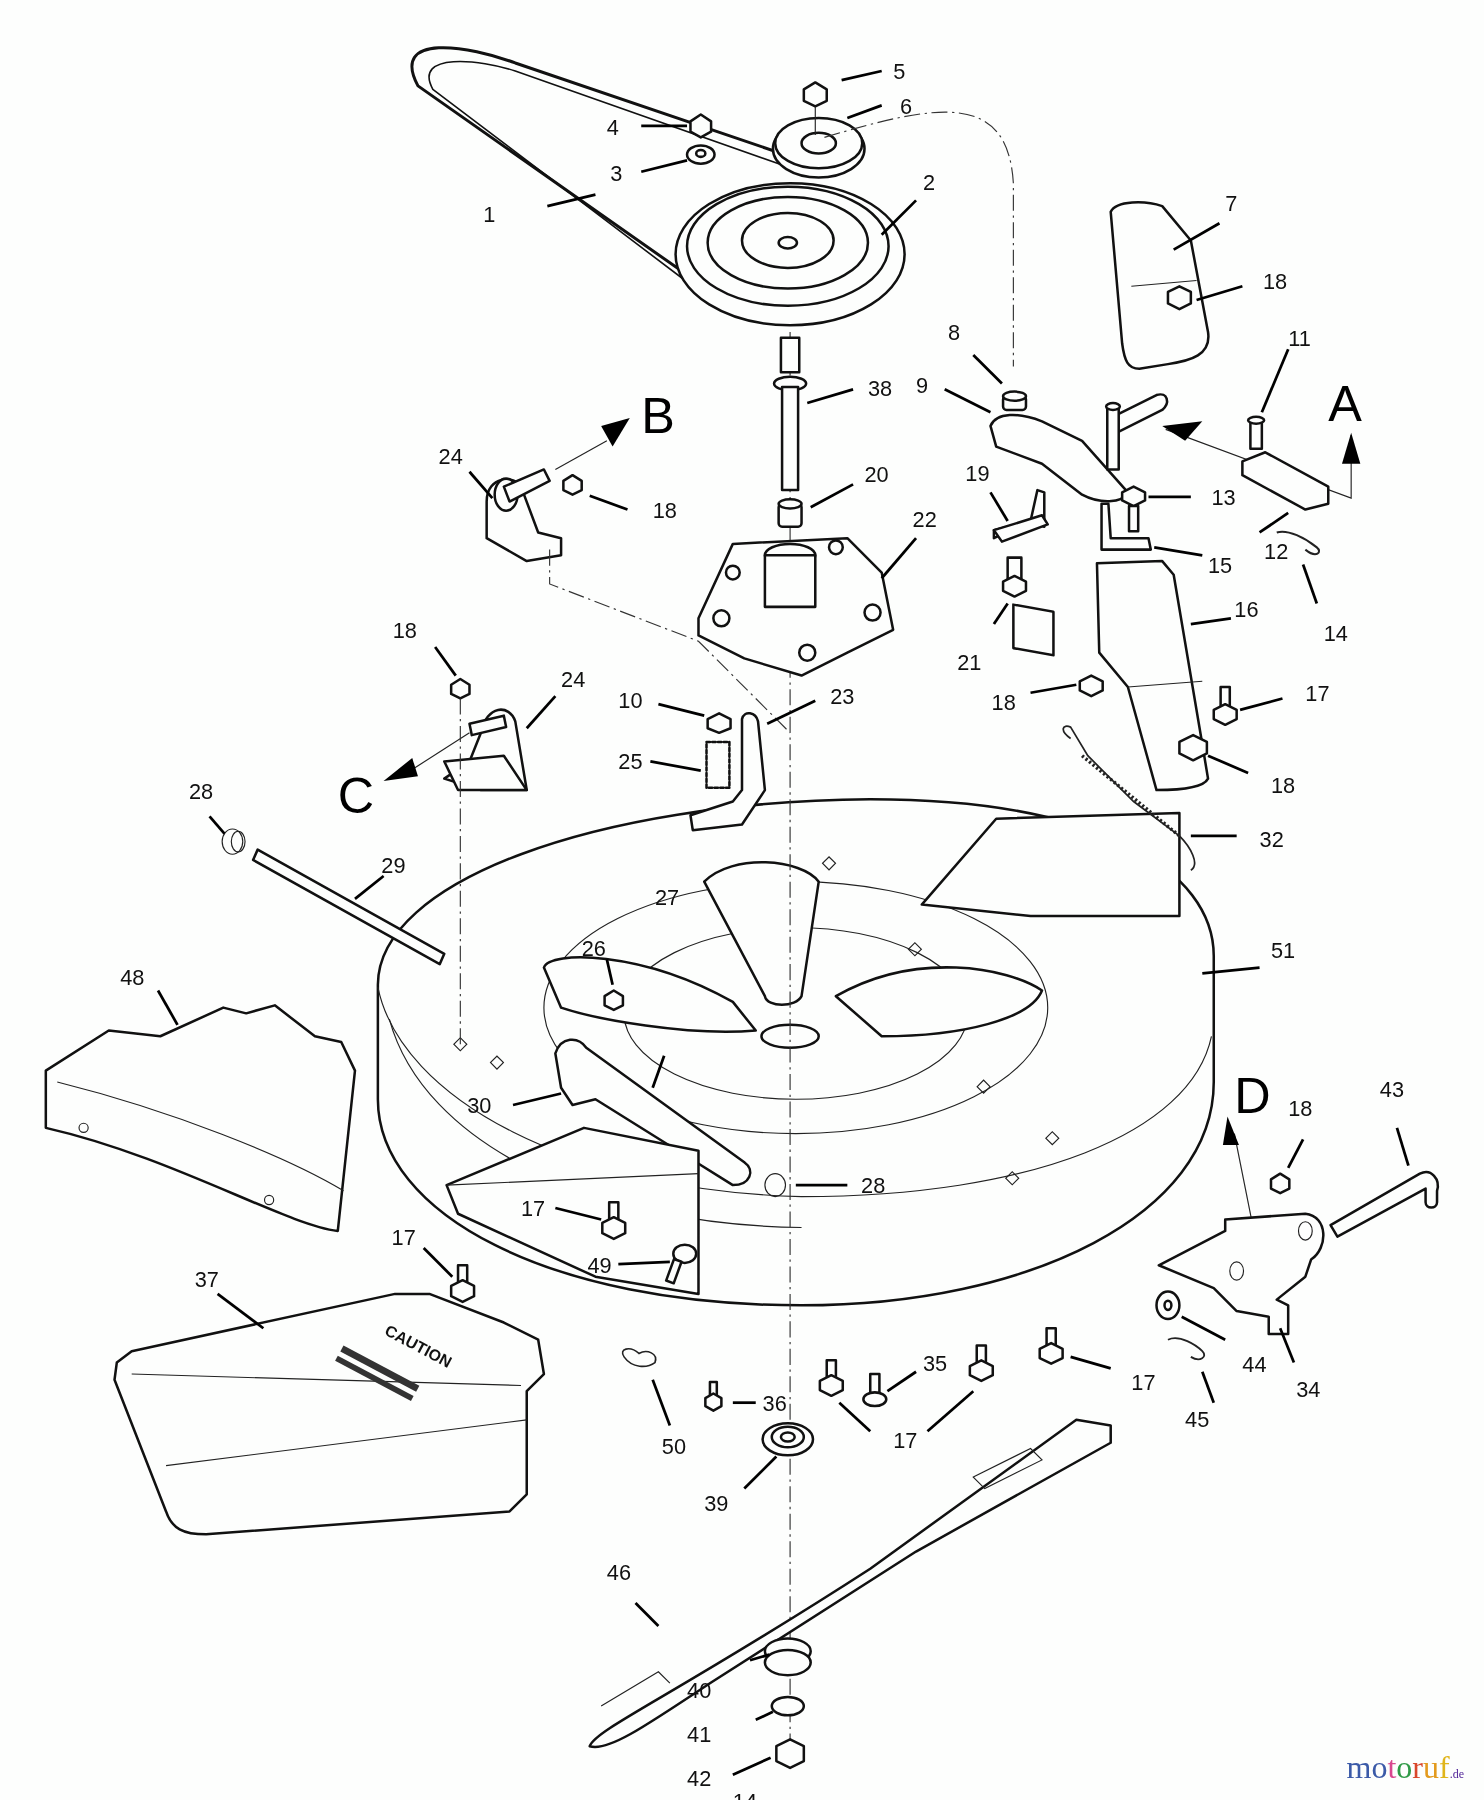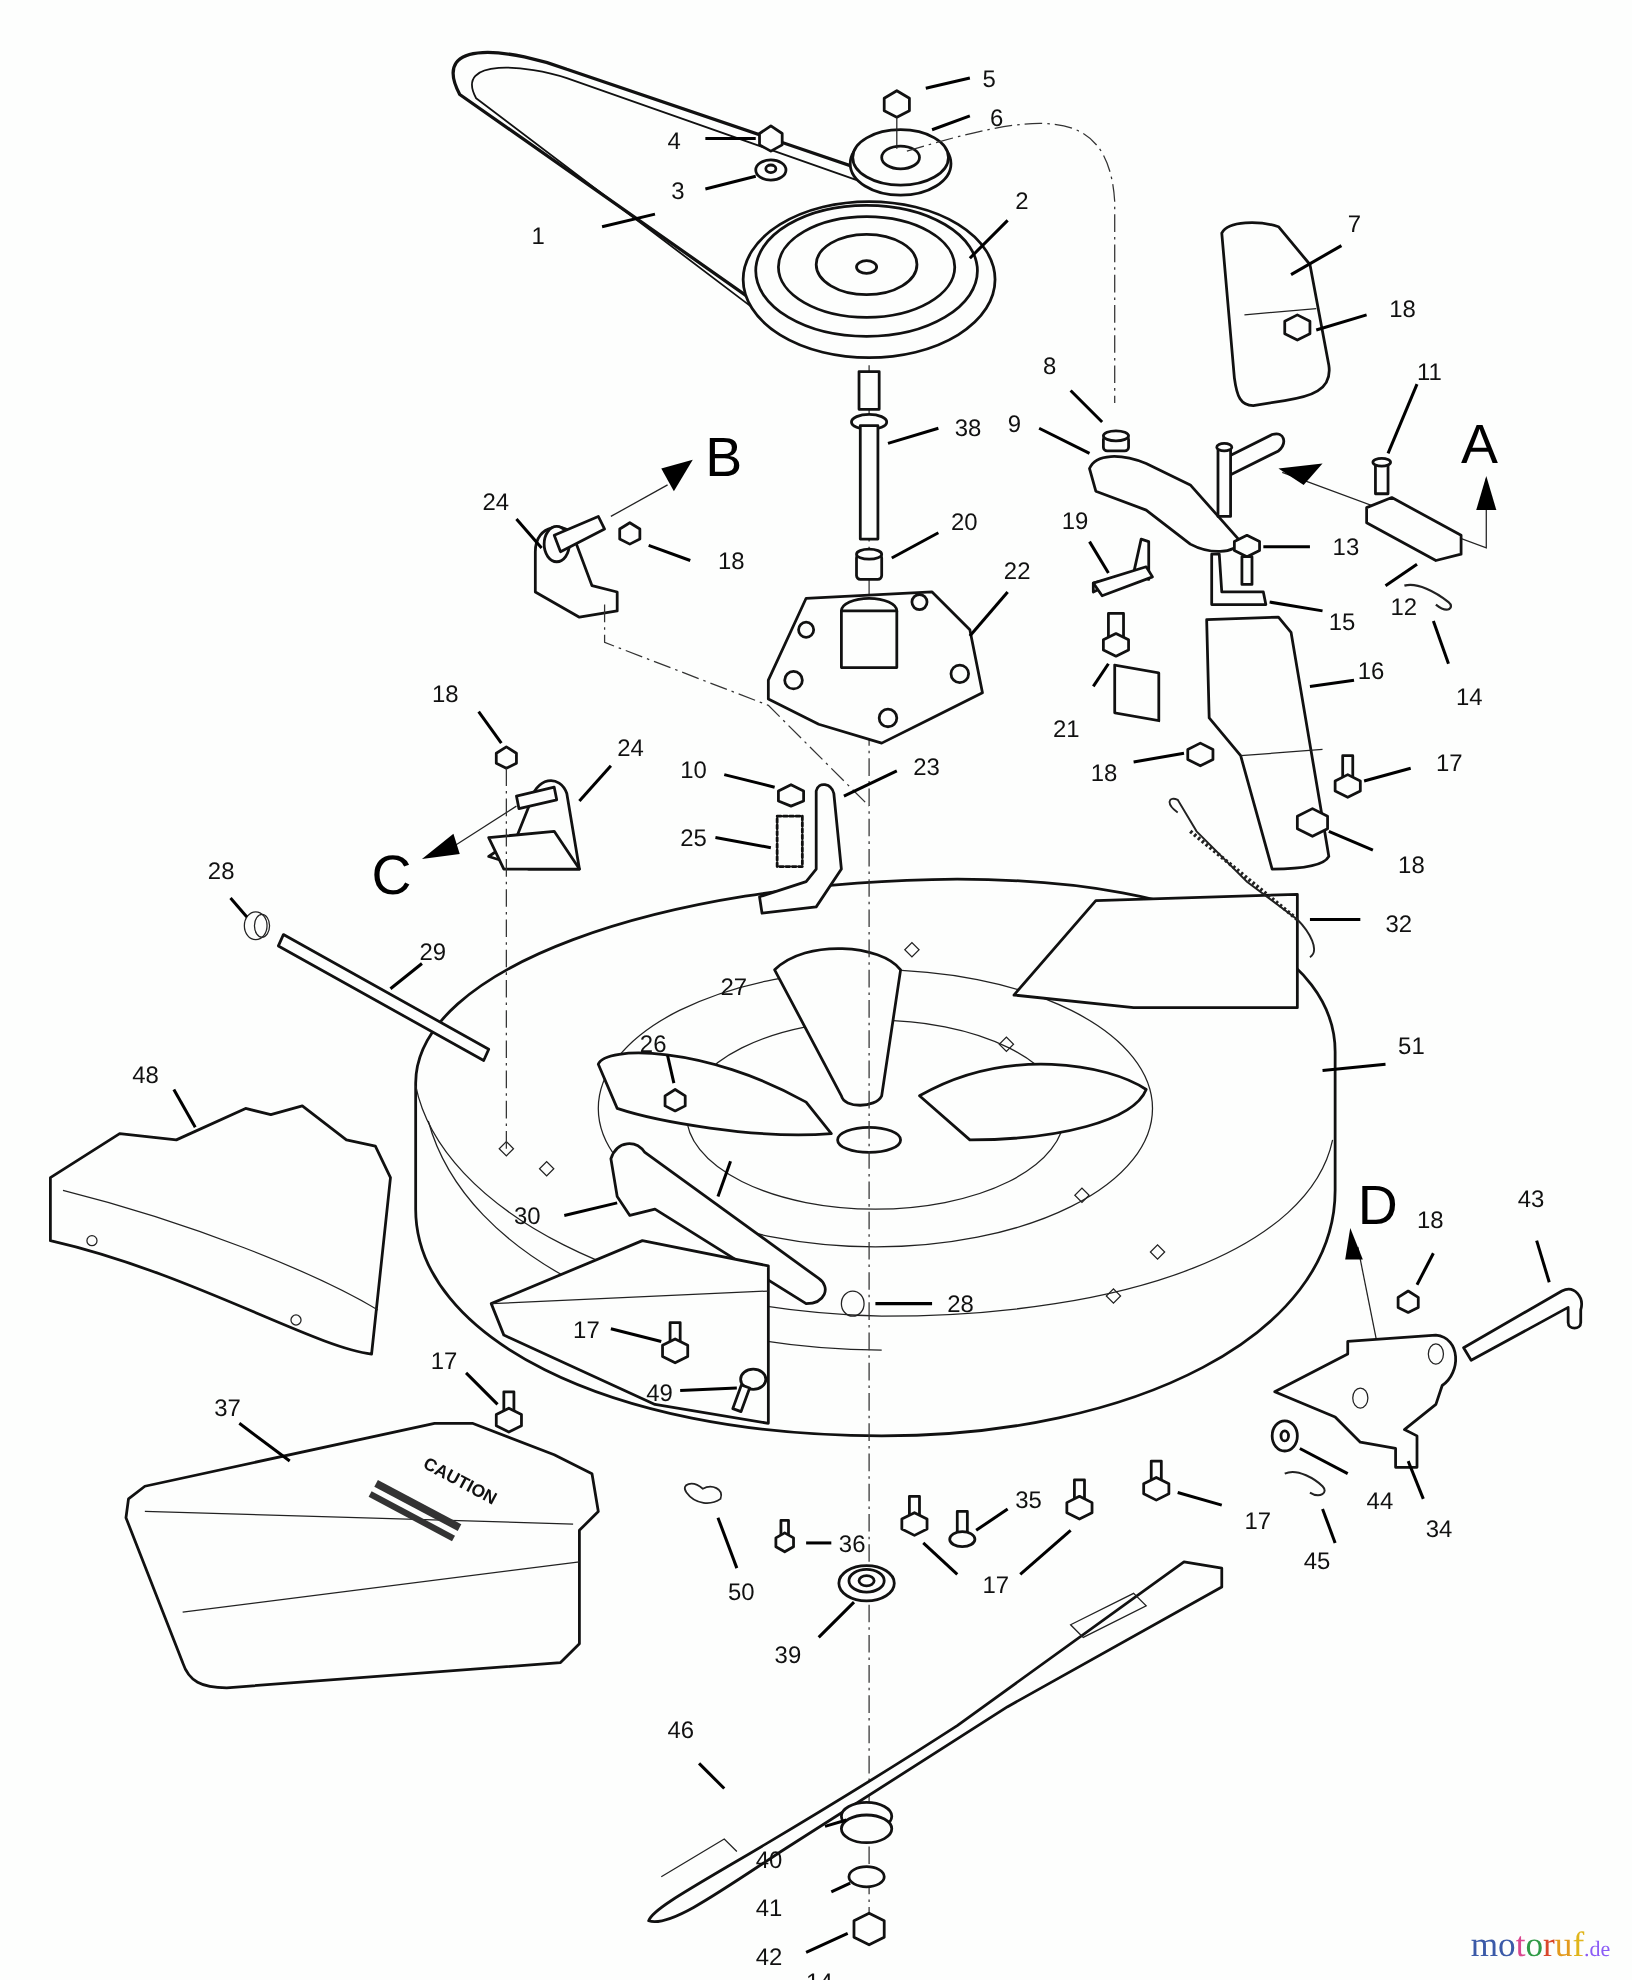--- a/index.html
+++ b/index.html
@@ -6,21 +6,21 @@
   body { width:1484px; height:1800px; overflow:hidden; position:relative; font-family:"Liberation Sans", sans-serif; }
   #diagram { position:absolute; left:0; top:0; width:1484px; height:1800px; }
   .part { fill:#fdfefd; stroke:#111; stroke-width:2.2; stroke-linejoin:round; stroke-linecap:round; }
   .thin { fill:none; stroke:#222; stroke-width:1; }
   .dash { fill:none; stroke:#333; stroke-width:1; stroke-dasharray:14 4 2 4; }
   .leader { stroke:#000; stroke-width:2.4; fill:none; }
   .lbl { font-family:"Liberation Sans", sans-serif; font-size:19px; fill:#111; }
   .big { font-family:"Liberation Sans", sans-serif; font-size:44px; fill:#000; }
   .wm { position:absolute; right:20px; bottom:14px; font-family:"Liberation Serif", serif; font-size:32px; letter-spacing:0px; }
   .wm span { display:inline-block; }
-  .wm .de { font-size:20px; color:#8b5cf6; }
+  .wm .de { font-size:12px; color:#4c1d95; }
 </style>
 </head>
 <body>
 
 <svg id="diagram" viewBox="0 0 1296 1572" xmlns="http://www.w3.org/2000/svg">
 
   <g>
     <path class="part" d="M330,860 C330,770 520,700 760,698 C960,698 1060,760 1060,835 L1060,945 C1060,1060 900,1140 700,1140 C480,1140 330,1060 330,960 Z"></path>
     <path class="thin" d="M330,862 C350,960 500,1040 700,1045 C900,1045 1040,990 1058,905"></path>
     <path class="thin" d="M340,890 C370,1000 520,1070 700,1072"></path>

